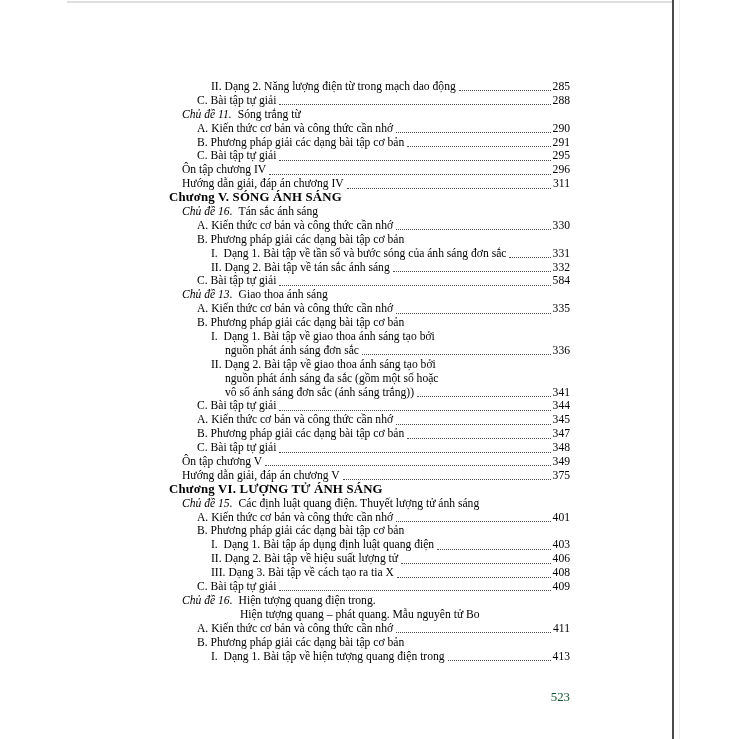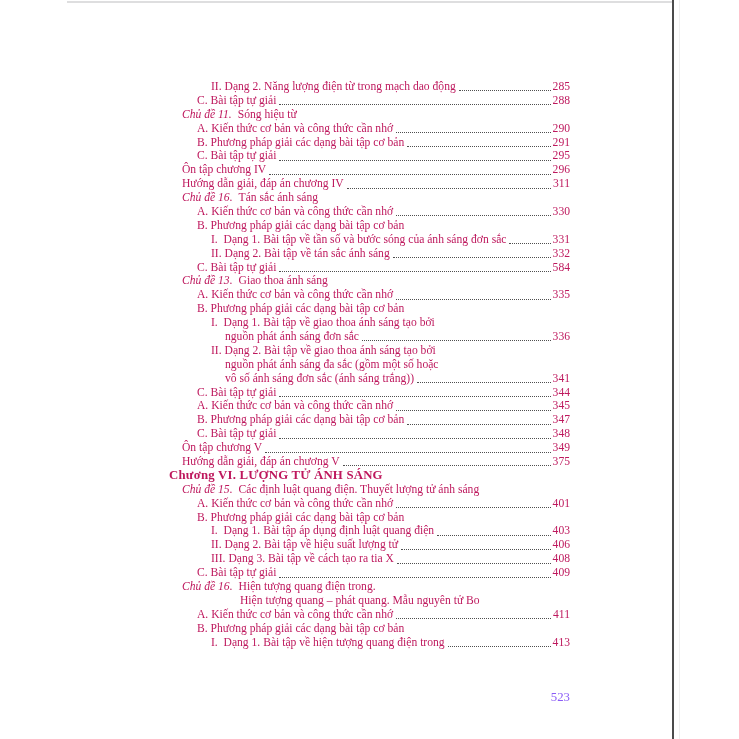--- a/index.html
+++ b/index.html
@@ -16,21 +16,21 @@
   .right-edge {
     position:absolute; left:672px; top:0; width:2px; height:739px;
     background:#4b4b4b;
   }
   .right-edge-faint {
     position:absolute; left:679px; top:0; width:1px; height:739px;
     background:#efefef;
   }
   .toc {
     position:absolute; left:169px; top:80px; width:401px;
-    color:#be185d;
+    color:#000000;
   }
   .row {
     display:flex; align-items:flex-end;
     height:13.9px; line-height:13.9px; font-size:11.6px;
     white-space:nowrap;
   }
   .row.bold { font-weight:bold; font-size:12.8px; letter-spacing:0.2px; }
   .ind0 { padding-left:0; }
   .ind1 { padding-left:13px;align-items:flex-end; }
   .ind2 { padding-left:28px; }
@@ -40,21 +40,21 @@
   .label { font-style:italic; margin-right:6px; white-space:pre; }
   .txt { white-space:pre; }
   .leader {
     flex:1 1 auto; min-width:8px; height:0;
     border-bottom:1.6px dotted #4f4f4f;
     margin:0 2px 2.5px 3px;
   }
   .pagenum { text-align:right;margin-top:16px; }
   .page-footer {
     position:absolute; left:169px; top:690px; width:401px;
-    text-align:right; font-size:12.8px; color:#8b5cf6;
+    text-align:right; font-size:12.8px; color:#14532d;
   }
 </style>
 </head>
 <body>
 
 <div class="photo-frame">
   <div class="top-edge"></div>
   <div class="right-edge"></div>
   <div class="right-edge-faint"></div>
 
@@ -64,21 +64,21 @@
         <span class="leader"></span>
         <span class="pagenum">285</span>
       </div>
       <div class="row ind2">
         <span class="txt">C. Bài tập tự giải</span>
         <span class="leader"></span>
         <span class="pagenum">288</span>
       </div>
       <div class="row ind1">
         <span class="label">Chủ đề 11.</span>
-        <span class="txt">Sóng hiệu từ</span>
+        <span class="txt">Sóng trắng từ</span>
       </div>
       <div class="row ind2">
         <span class="txt">A. Kiến thức cơ bản và công thức cần nhớ</span>
         <span class="leader"></span>
         <span class="pagenum">290</span>
       </div>
       <div class="row ind2">
         <span class="txt">B. Phương pháp giải các dạng bài tập cơ bản</span>
         <span class="leader"></span>
         <span class="pagenum">291</span>
@@ -90,20 +90,23 @@
       </div>
       <div class="row ind1">
         <span class="txt">Ôn tập chương IV</span>
         <span class="leader"></span>
         <span class="pagenum">296</span>
       </div>
       <div class="row ind1">
         <span class="txt">Hướng dẫn giải, đáp án chương IV</span>
         <span class="leader"></span>
         <span class="pagenum">311</span>
+      </div>
+      <div class="row ind0 bold">
+        <span class="txt">Chương V. SÓNG ÁNH SÁNG</span>
       </div>
       <div class="row ind1">
         <span class="label">Chủ đề 16.</span>
         <span class="txt">Tán sắc ánh sáng</span>
       </div>
       <div class="row ind2">
         <span class="txt">A. Kiến thức cơ bản và công thức cần nhớ</span>
         <span class="leader"></span>
         <span class="pagenum">330</span>
       </div>

